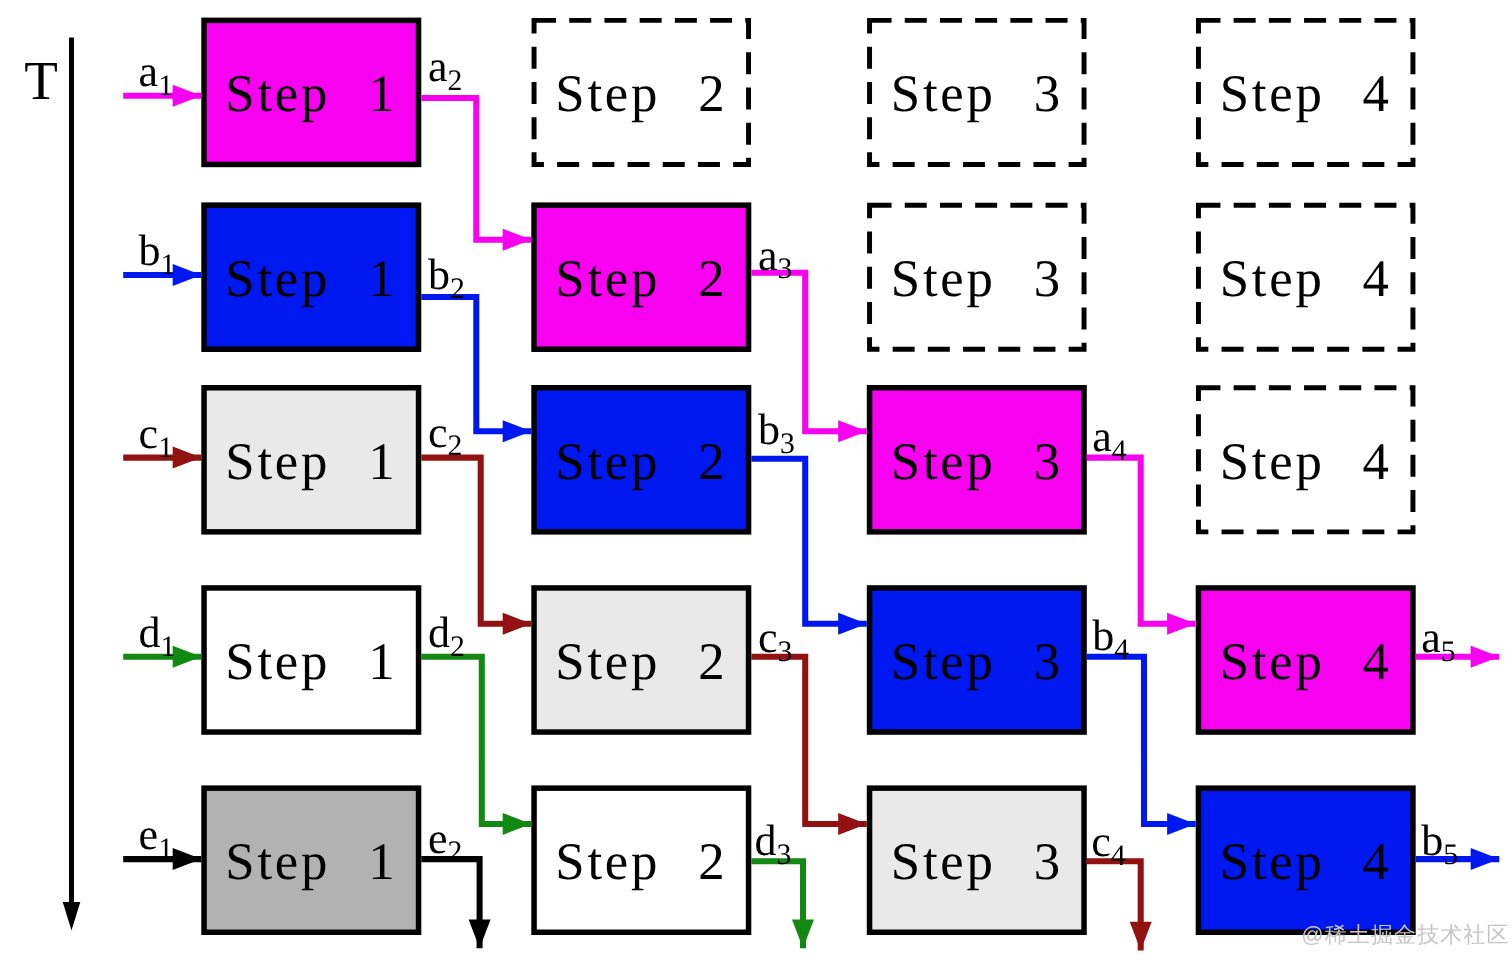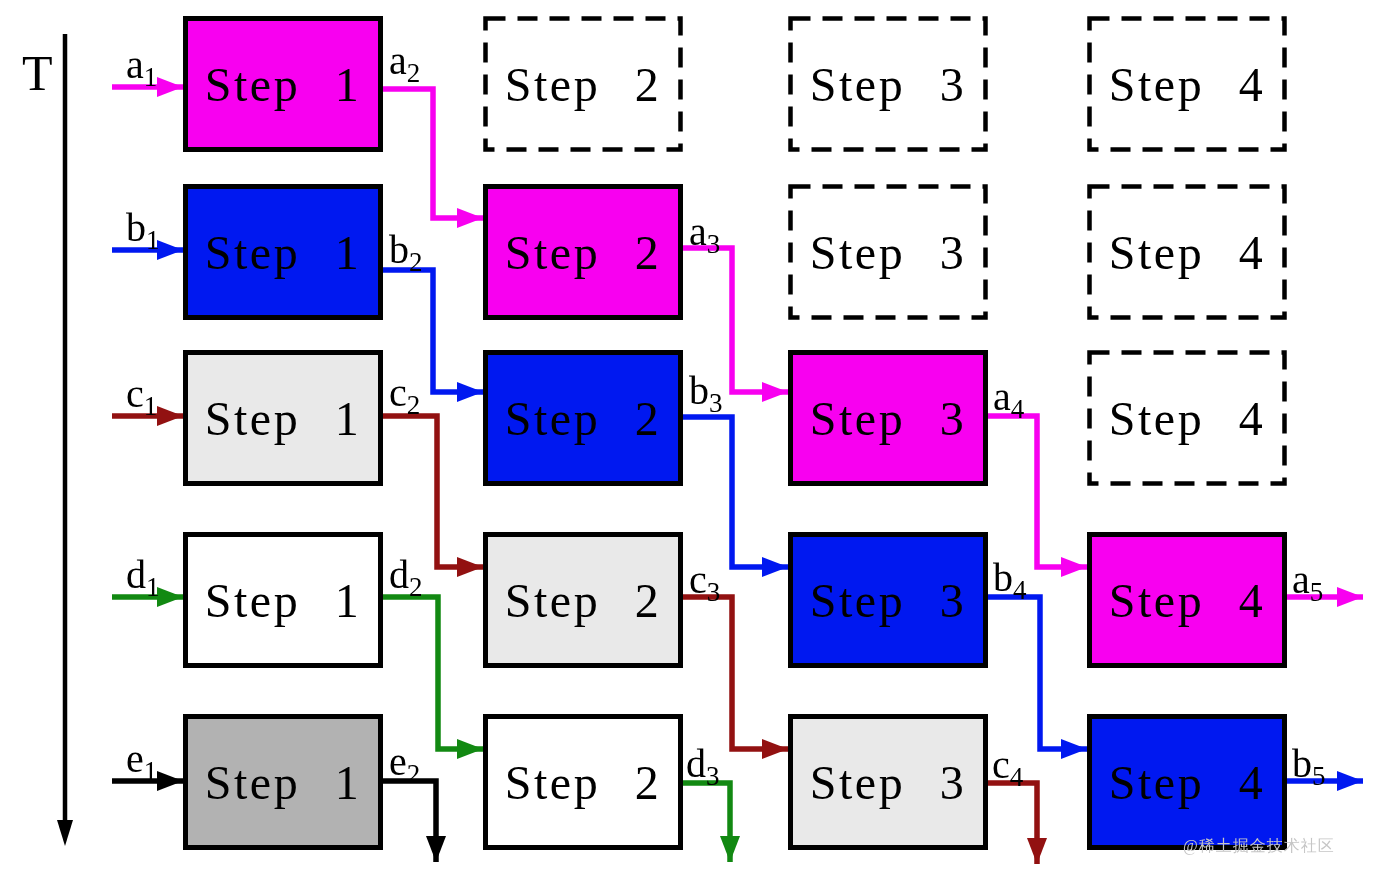--- a/index.html
+++ b/index.html
@@ -4,22 +4,22 @@
 <style>
   html,body{margin:0;padding:0;background:#ffffff;}
   #stage{position:relative;width:1374px;height:882px;background:#ffffff;overflow:hidden;
          font-family:"Liberation Serif","DejaVu Serif",serif;}
   #diagram-svg{position:absolute;left:0;top:0;}
   .box-label{font-family:"Liberation Serif","DejaVu Serif",serif;fill:#000000;
              font-size:48px;letter-spacing:2.5px;word-spacing:20px;}
   .io-label{font-family:"Liberation Serif","DejaVu Serif",serif;fill:#000000;font-size:40px;}
   .io-sub{font-size:27px;}
   .axis-label{font-family:"Liberation Serif","DejaVu Serif",serif;fill:#000000;font-size:50px;}
-  #watermark{position:absolute;left:1183px;top:836px;font-size:16px;color:#c6c6c6;
-             font-family:Liberation Serif, serif;letter-spacing:1px;}
+  #watermark{position:absolute;left:1183px;top:836px;font-size:20px;color:#c6c6c6;
+             font-family:Liberation Sans, sans-serif;letter-spacing:1px;}
 </style>
 </head>
 <body>
 
 <div id="stage">
   <svg id="diagram-svg" xmlns="http://www.w3.org/2000/svg" width="1374" height="882" viewBox="0 0 1374 882">
       <rect x="185.5" y="18.5" width="195" height="131" fill="#f800f0" stroke="#000000" stroke-width="5"></rect>
       <rect x="485.5" y="18.5" width="195" height="131" fill="#ffffff" stroke="#000000" stroke-width="4.5" stroke-dasharray="20 12"></rect>
       <rect x="790.5" y="18.5" width="195" height="131" fill="#ffffff" stroke="#000000" stroke-width="4.5" stroke-dasharray="20 12"></rect>
       <rect x="1089.5" y="18.5" width="195" height="131" fill="#ffffff" stroke="#000000" stroke-width="4.5" stroke-dasharray="20 12"></rect>

